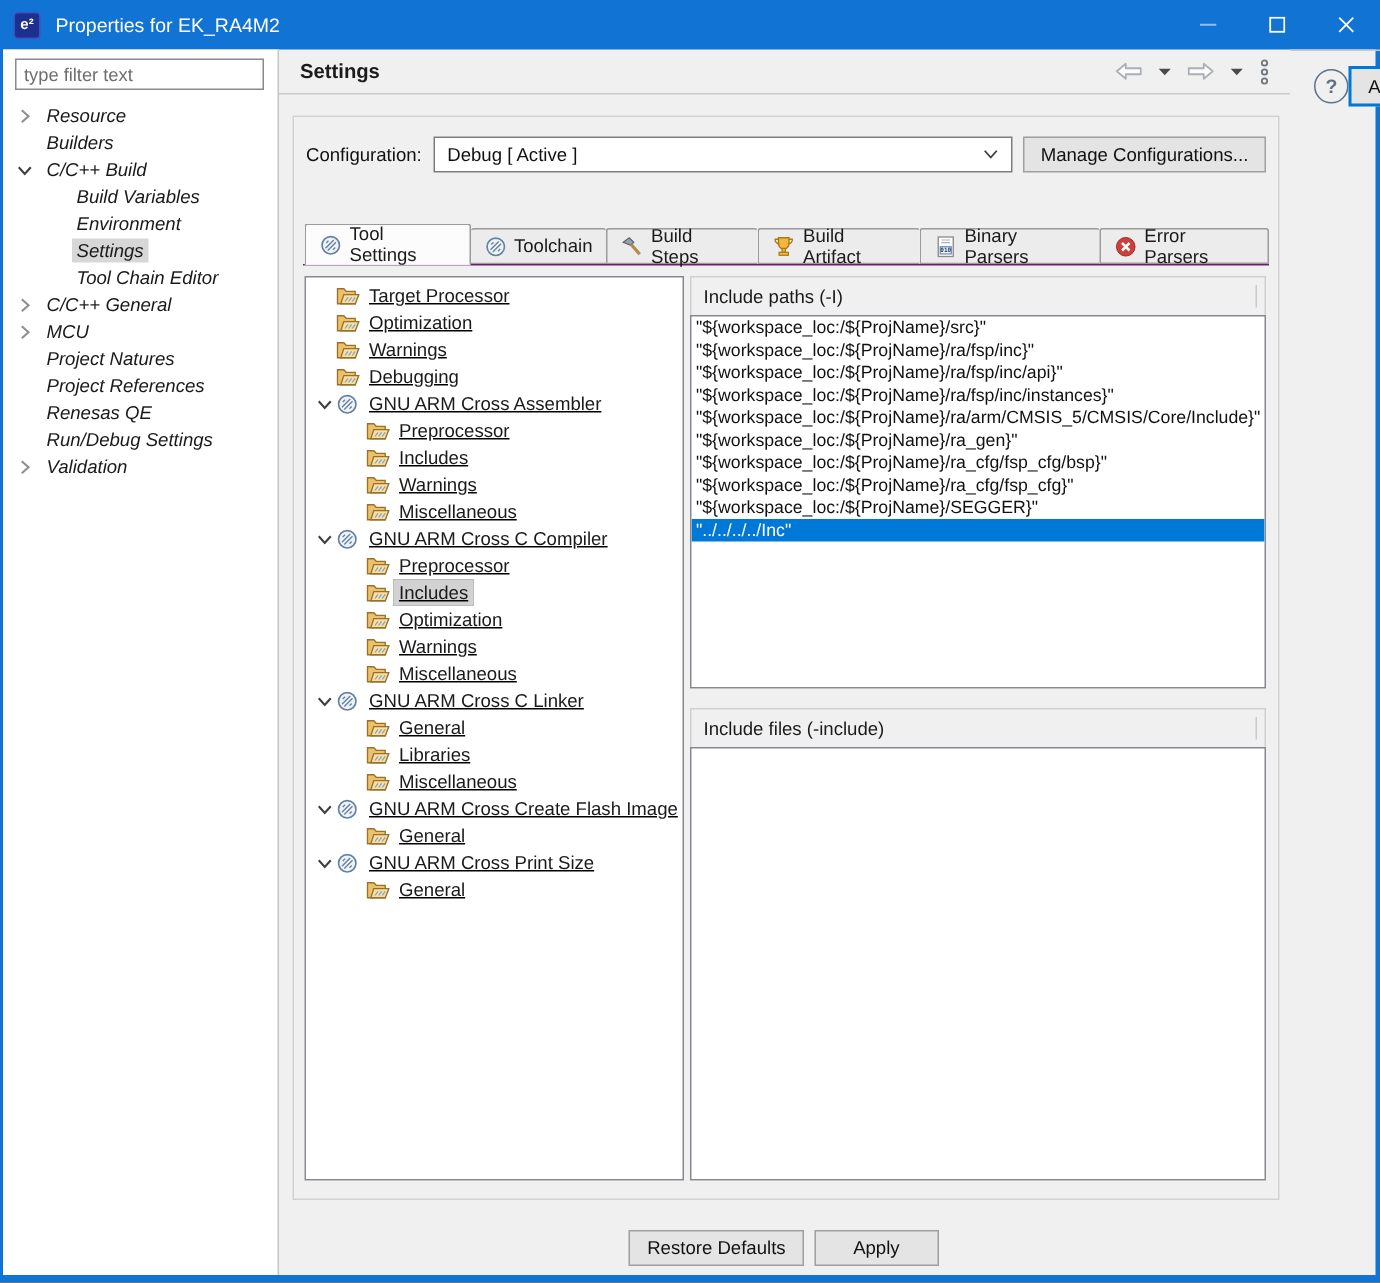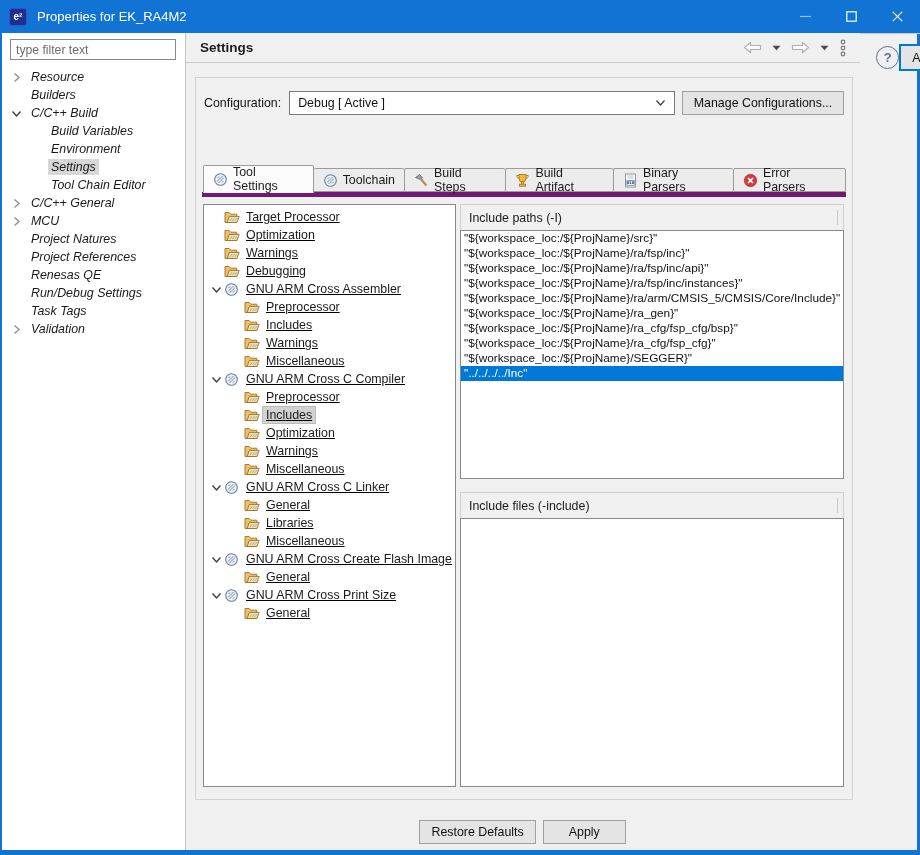--- a/index.html
+++ b/index.html
@@ -44,21 +44,21 @@
   
   .config-row { display:flex; align-items:center; height:24px; padding:0 2px; flex:none; }
   .config-label { font-size:12.4px; color:#111; }
   .combo { flex:1; margin-left:8px; height:24px; background:#fff; border:1px solid #7a7a7a; display:flex; align-items:center;
            padding:0 8px; font-size:12.4px; color:#111; }
   .combo-caret { margin-left:auto; display:flex; }
   .btn { background:#e4e4e4; border:1px solid #9f9f9f; font-family:inherit; font-size:12.4px; color:#111; height:24px; padding:0 11px; }
   .config-row .btn { margin-left:7px; flex:none; }
 
   
-  .tabbar { margin-top:54px; display:flex; align-items:flex-end; border-bottom:5px solid #701a75; height:28px; padding-left:1px; flex:none; }
+  .tabbar { margin-top:34px; display:flex; align-items:flex-end; border-bottom:1px solid #701a75; height:28px; padding-left:1px; flex:none; }
   .tab { display:flex; align-items:center; gap:5px; height:24px; padding:0 9px; background:#ececec; border:1px solid #9b9b9b;
          border-right:none; font-size:12.4px; color:#1a1a1a; border-radius:2px 2px 0 0; }
   .tab:last-child { border-right:1px solid #9b9b9b; }
   .tab.active { background:#fcfcfc; height:28px; border-bottom:1px solid #f0f0f0; margin-bottom:-1px; border-right:1px solid #9b9b9b; }
   .tab.active + .tab { border-left:none; }
   .tab .t-icon { display:flex; align-items:center; }
 
   
   .tabcontent { flex:1; display:flex; padding:7px 0 0 1px; min-height:0; }
   .tool-tree-pane { width:253px; flex:none; border:1px solid #85898f; background:#fff; overflow:hidden; padding-top:3px; }
@@ -204,24 +204,20 @@
             <div class="nav-row">
               <span class="twisty"></span>
               <span class="nav-label">Renesas QE</span>
             </div>
 
             <div class="nav-row">
               <span class="twisty"></span>
               <span class="nav-label">Run/Debug Settings</span>
             </div>
 
-            <div class="nav-row">
-              <span class="twisty"></span>
-              <span class="nav-label">Task Tags</span>
-            </div>
 
             <div class="nav-row">
               <span class="twisty">
                 <svg width="13" height="13" viewBox="0 0 13 13">
                   <path d="M4.5 2.5 L9 6.5 L4.5 10.5" fill="none" stroke="#8f8f8f" stroke-width="1.4"></path>
                 </svg>
               </span>
               <span class="nav-label">Validation</span>
             </div>
           </div>

